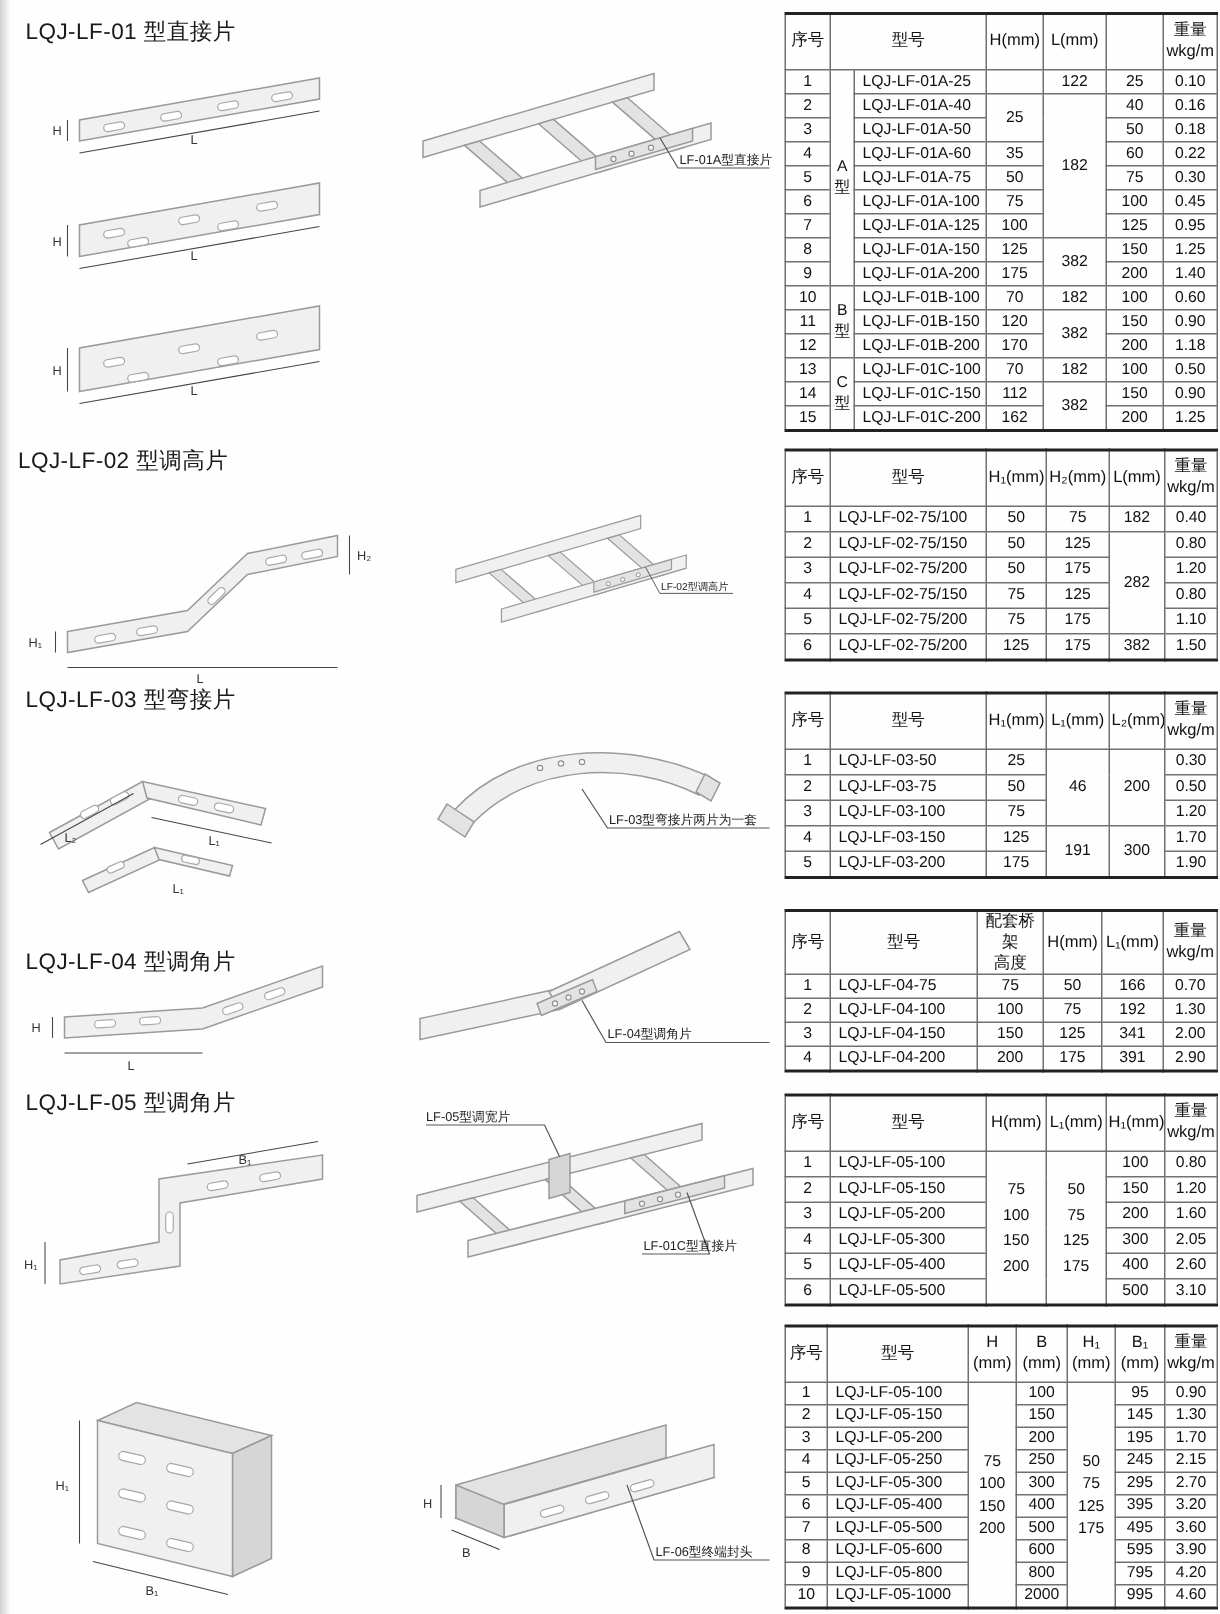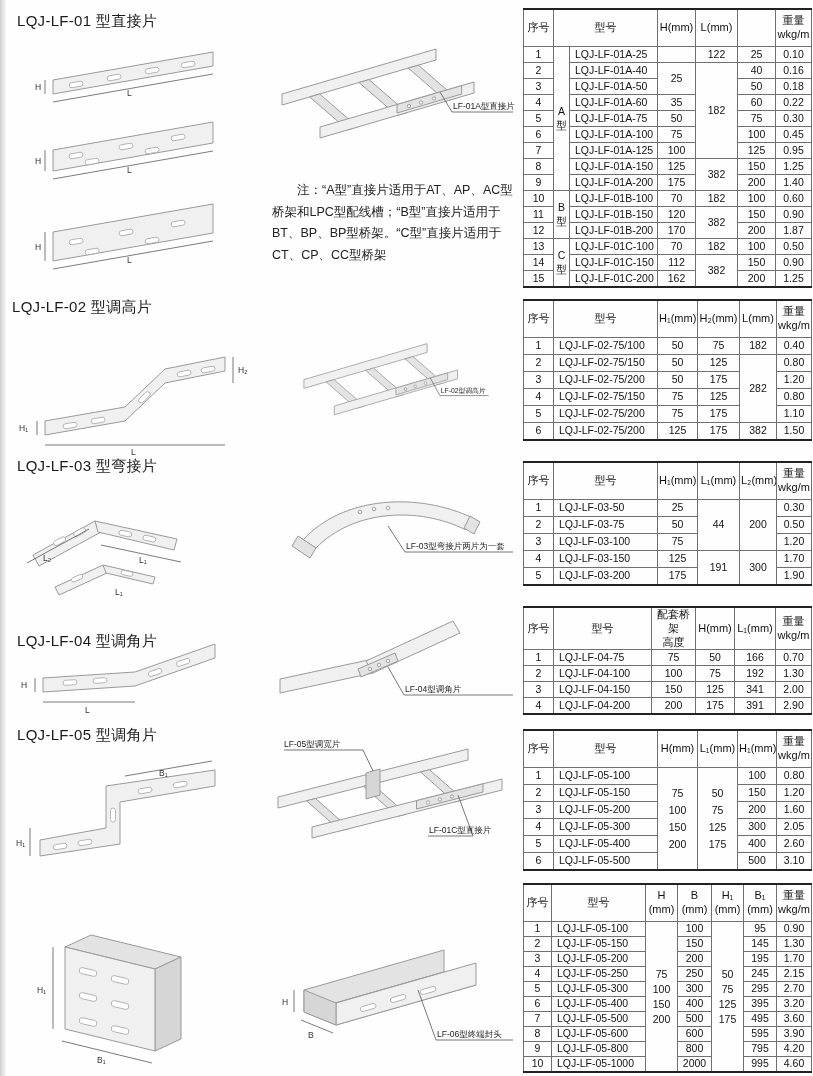--- a/index.html
+++ b/index.html
@@ -166,24 +166,20 @@
     <polygon class="metal2" points="140.3,36.1 178.3,69.1 188.3,66.2 150.3,33.2"></polygon>
     <polygon class="metal" points="52,95 206,50 206,61 52,106"></polygon>
     <polygon class="metal2" points="129,72.5 193.7,53.6 193.7,62 129,81"></polygon>
     <circle class="hole" cx="141" cy="74" r="1.7"></circle>
     <circle class="hole" cx="153" cy="70.5" r="1.7"></circle>
     <circle class="hole" cx="166" cy="66.5" r="1.7"></circle>
     <polyline class="leader" points="172,60 184,80 245,80"></polyline>
     <text class="callout" x="185" y="77">LF-01A型直接片</text>
   </svg>
 
-  <div class="abs note" style="left:272px;top:180px">注：“A型”直接片适用于AT、AP、AC型
-桥架和LPC型配线槽；“B型”直接片适用于
-BT、BP、BP型桥架。“C型”直接片适用于
-CT、CP、CC型桥架</div>
 
   <svg class="abs" style="left:268px;top:330px" width="247" height="100" viewBox="0 0 247 125">
     <polygon class="metal" points="14,62 168,17 168,28 14,73"></polygon>
     <polygon class="metal2" points="41.7,64.9 79.7,97.9 89.7,95 51.7,62"></polygon>
     <polygon class="metal2" points="91,50.5 129,83.5 139,80.6 101,47.6"></polygon>
     <polygon class="metal2" points="140.3,36.1 178.3,69.1 188.3,66.2 150.3,33.2"></polygon>
     <polygon class="metal" points="52,95 206,50 206,61 52,106"></polygon>
     <polygon class="metal2" points="129,72.5 193.7,53.6 193.7,62 129,81"></polygon>
     <circle class="hole" cx="141" cy="74" r="1.7"></circle>
     <circle class="hole" cx="153" cy="70.5" r="1.7"></circle>
@@ -353,21 +349,21 @@
             <td>120</td>
             <td rowspan="2">382</td>
             <td>150</td>
             <td>0.90</td>
           </tr>
           <tr>
             <td>12</td>
             <td class="model">LQJ-LF-01B-200</td>
             <td>170</td>
             <td>200</td>
-            <td>1.87</td>
+            <td>1.18</td>
           </tr>
           <tr>
             <td>13</td>
             <td rowspan="3">C
 型</td>
             <td class="model">LQJ-LF-01C-100</td>
             <td>70</td>
             <td>182</td>
             <td>100</td>
             <td>0.50</td>
@@ -479,21 +475,21 @@
             <th>L₂(mm)</th>
             <th>重量
 wkg/m</th>
           </tr>
         </thead>
         <tbody>
           <tr>
             <td>1</td>
             <td class="model">LQJ-LF-03-50</td>
             <td>25</td>
-            <td rowspan="3">44</td>
+            <td rowspan="3">46</td>
             <td rowspan="3">200</td>
             <td>0.30</td>
           </tr>
           <tr>
             <td>2</td>
             <td class="model">LQJ-LF-03-75</td>
             <td>50</td>
             <td>0.50</td>
           </tr>
           <tr>

